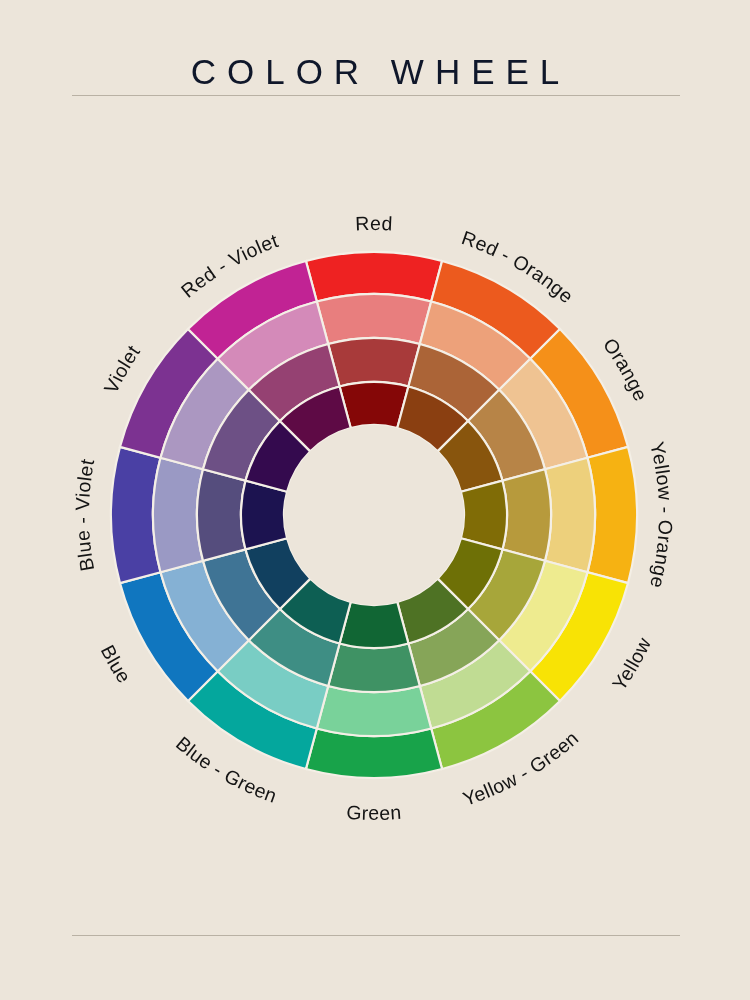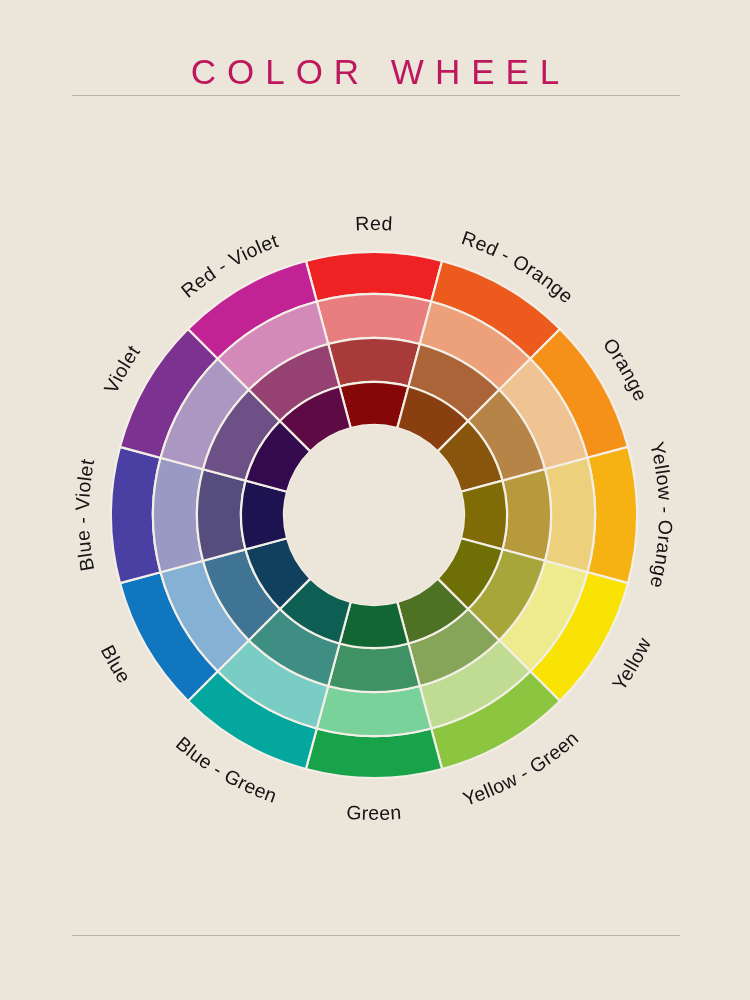--- a/index.html
+++ b/index.html
@@ -22,21 +22,21 @@
   .title {
     position: absolute;
     top: 52px;
     left: 0;
     width: 750px;
     text-align: center;
     font-family: "Liberation Sans", sans-serif;
     font-size: 35px;
     font-weight: 400;
     letter-spacing: 11px;
-    color: #be185d;
+    color: #0f172a;
     text-indent: 11px;
   }
   .rule {
     position: absolute;
     left: 72px;
     width: 608px;
     height: 1px;
     background: #b9b1a4;
   }
   .rule-top { top: 95px; }

